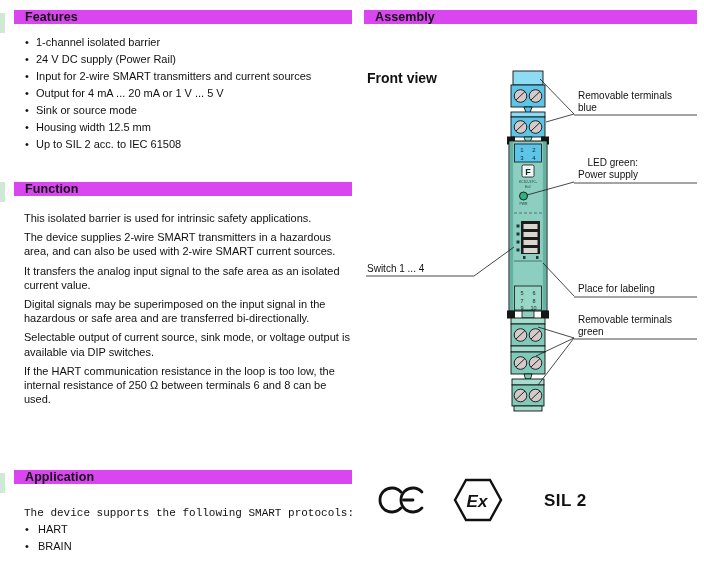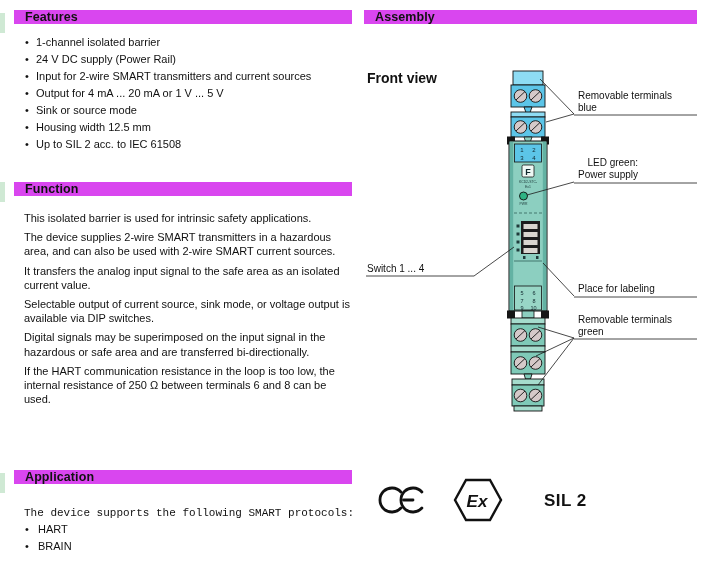--- a/index.html
+++ b/index.html
@@ -227,22 +227,22 @@
   </div>
 
 <div class="bar bar-function">
   <span>Function</span>
 </div>
 
 <div class="function-text">
     <p>This isolated barrier is used for intrinsic safety applications.</p>
     <p>The device supplies 2-wire SMART transmitters in a hazardous area, and can also be used with 2-wire SMART current sources.</p>
     <p>It transfers the analog input signal to the safe area as an isolated current value.</p>
+    <p>Digital signals may be superimposed on the input signal in the hazardous or safe area and are transferred bi-directionally.</p>
     <p>Selectable output of current source, sink mode, or voltage output is available via DIP switches.</p>
-    <p>Digital signals may be superimposed on the input signal in the hazardous or safe area and are transferred bi-directionally.</p>
     <p>If the HART communication resistance in the loop is too low, the internal resistance of 250 Ω between terminals 6 and 8 can be used.</p>
   </div>
 
 <div class="bar bar-application">
   <span>Application</span>
 </div>
 
 <div class="app-intro">The device supports the following SMART protocols:</div>
 
 <div class="app-list">

